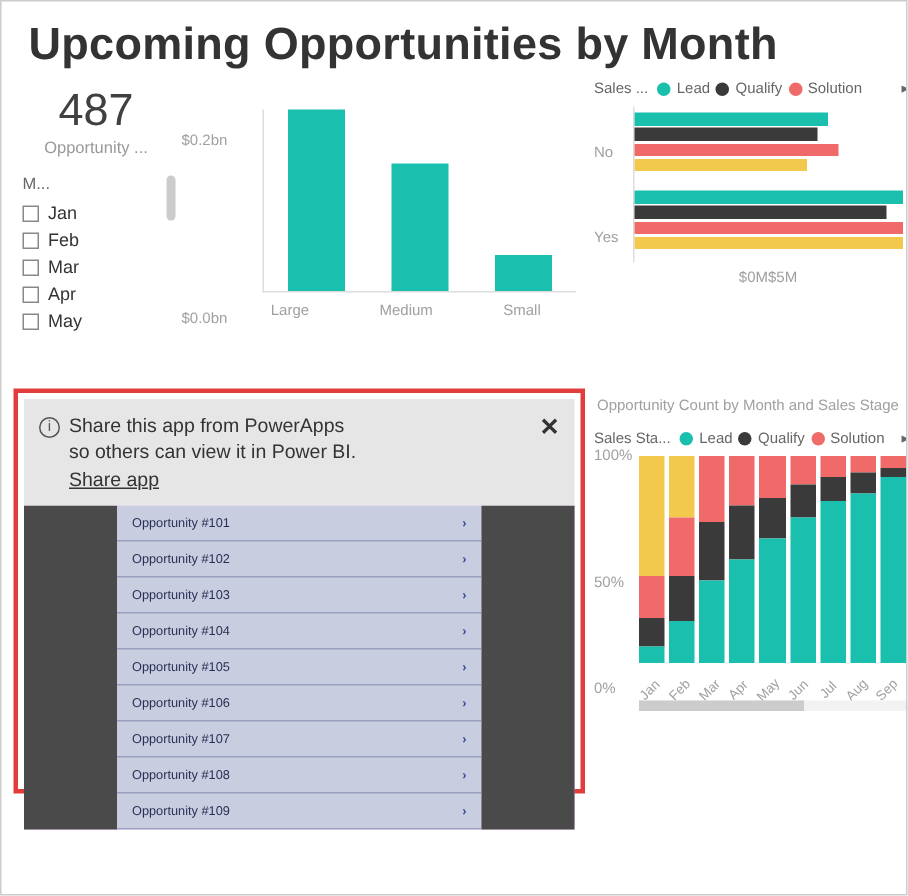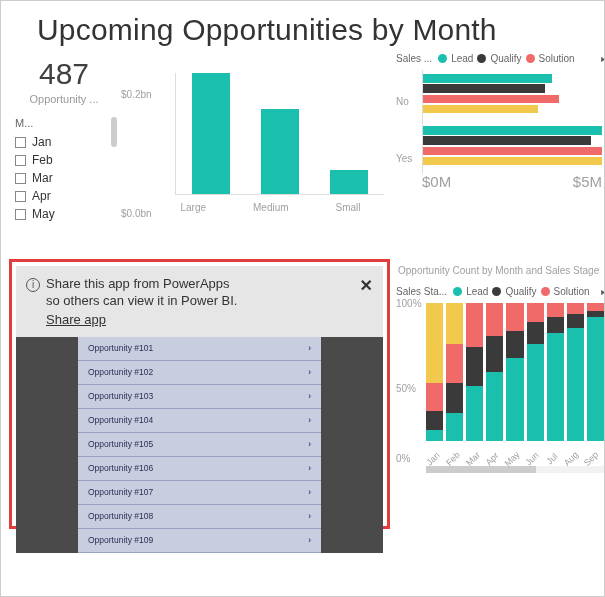--- a/index.html
+++ b/index.html
@@ -1,17 +1,17 @@
 <!DOCTYPE html>
 <html><head>
 <meta charset="utf-8">
 <style>
   * { box-sizing: border-box; margin: 0; padding: 0; }
   body { font-family: "Segoe UI", Arial, sans-serif; background: #fff; width: 605px; height: 597px; overflow: hidden; color: #252423; border: 1px solid #ccc; }
-  .title { font-size: 30px; font-weight: 400; color: #333; padding: 12px 36px 6px; letter-spacing: 0.2px; }
+  .title { font-size: 30px; font-weight: 700; color: #333; padding: 12px 18px 6px; letter-spacing: 0.2px; }
   .dash { display: grid; grid-template-columns: 110px 265px 210px; grid-template-rows: 200px 270px; gap: 6px; padding: 0 8px 8px; }
   .card { position: relative; }
   .kpi { text-align: center; }
   .kpi-num { font-size: 30px; font-weight: 400; color: #404040; margin-top: 4px; }
   .kpi-lbl { font-size: 11px; color: #999; margin-top: 2px; }
   .slicer-hdr { font-size: 11px; color: #666; margin: 12px 0 4px 6px; }
   .slicer-row { display: flex; align-items: center; gap: 6px; font-size: 12px; color: #333; padding: 2px 6px; }
   .chk { width: 11px; height: 11px; border: 1px solid #888; background: #fff; }
   .scrollbar { position: absolute; right: 2px; top: 64px; width: 6px; height: 30px; background: #ccc; border-radius: 3px; }
   .chart-title { font-size: 10px; color: #a0a0a0; margin: 6px 0 10px 2px; white-space: nowrap; overflow: hidden; text-overflow: ellipsis; }
@@ -25,21 +25,21 @@
   .col-bars { position: absolute; left: 50px; right: 6px; top: 0; bottom: 18px; display: flex; align-items: flex-end; justify-content: space-around; border-left: 1px solid #ddd; border-bottom: 1px solid #ddd; }
   .col-bar { width: 38px; background: #1bbfae; }
   .col-cats { position: absolute; left: 32px; right: 6px; bottom: 0; display: flex; justify-content: space-around; font-size: 10px; color: #a0a0a0; }
   
   .hbar-area { position: relative; height: 120px; margin-top: 4px; }
   .hbar-plot { position: absolute; left: 26px; right: 4px; top: 0; bottom: 16px; border-left: 1px solid #ddd; }
   .hbar-row { position: absolute; left: 0; right: 0; height: 45%; }
   .hbar-row.r0 { top: 4%; } .hbar-row.r1 { top: 54%; }
   .hbar { position: absolute; height: 18%; }
   .hbar-cat { position: absolute; left: 0; font-size: 10px; color: #a0a0a0; transform: translateY(-50%); }
-  .hbar-xcats { position: absolute; left: 26px; right: 4px; bottom: 0; display: flex; justify-content: space-between; font-size: 15px; color: #a0a0a0; }
+  .hbar-xcats { position: absolute; left: 26px; right: 4px; bottom: 0; display: flex; justify-content: center; font-size: 10px; color: #a0a0a0; }
   
   .stk-area { position: relative; height: 170px; margin-top: 4px; }
   .stk-plot { position: absolute; left: 30px; right: 2px; top: 0; bottom: 32px; display: flex; align-items: stretch; gap: 3px; }
   .stk-col { flex: 1; display: flex; flex-direction: column; }
   .stk-seg { width: 100%; }
   .stk-ylab { position: absolute; left: 0; font-size: 10px; color: #a0a0a0; transform: translateY(-50%); }
   .stk-xcats { position: absolute; left: 30px; right: 2px; bottom: 12px; display: flex; }
   .stk-xlab { flex: 1; font-size: 9px; color: #a0a0a0; text-align: center; transform: rotate(-45deg) translate(-4px,0); transform-origin: center; }
   .stk-scroll { position: absolute; left: 30px; right: 2px; bottom: 0; height: 7px; background: #f2f2f2; }
   .stk-thumb { height: 100%; background: #ccc; width: 62%; }

